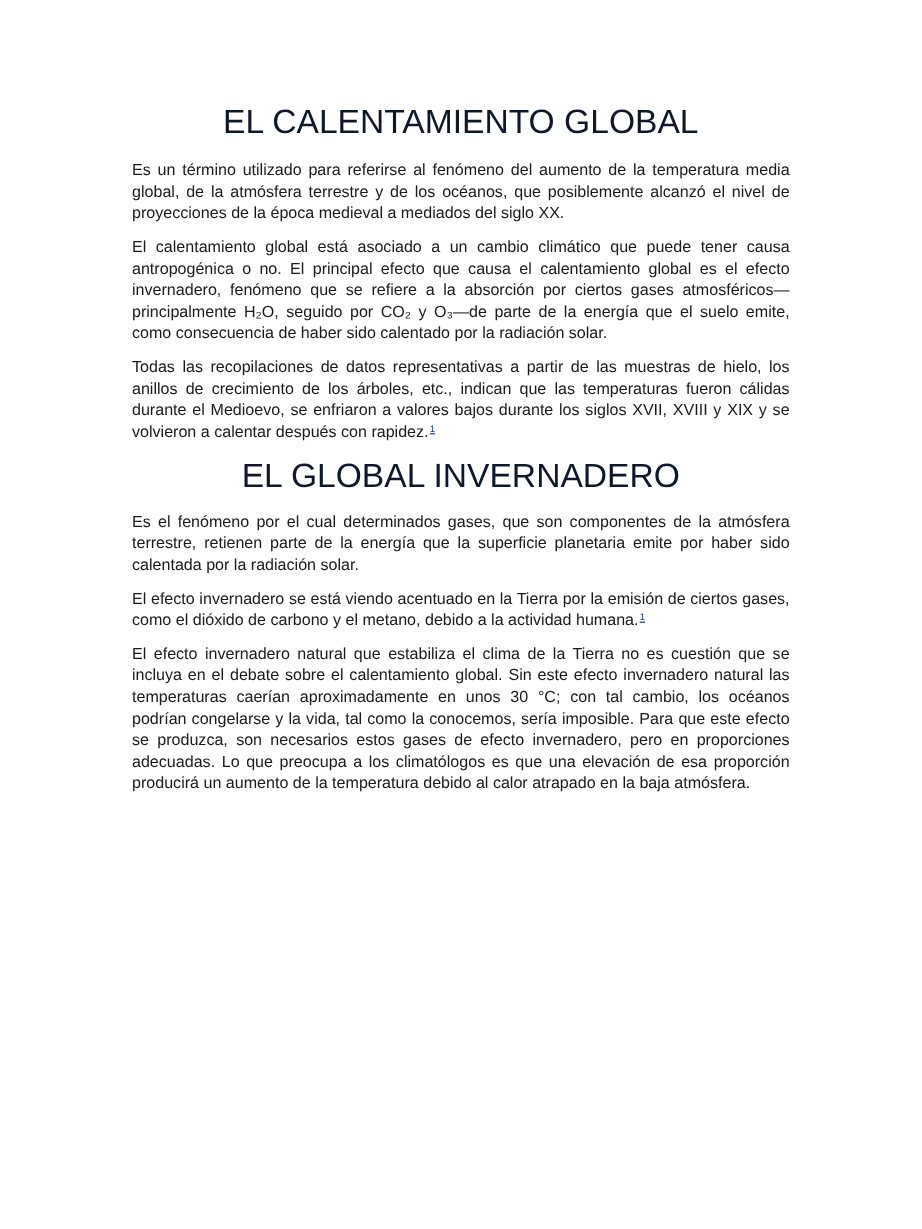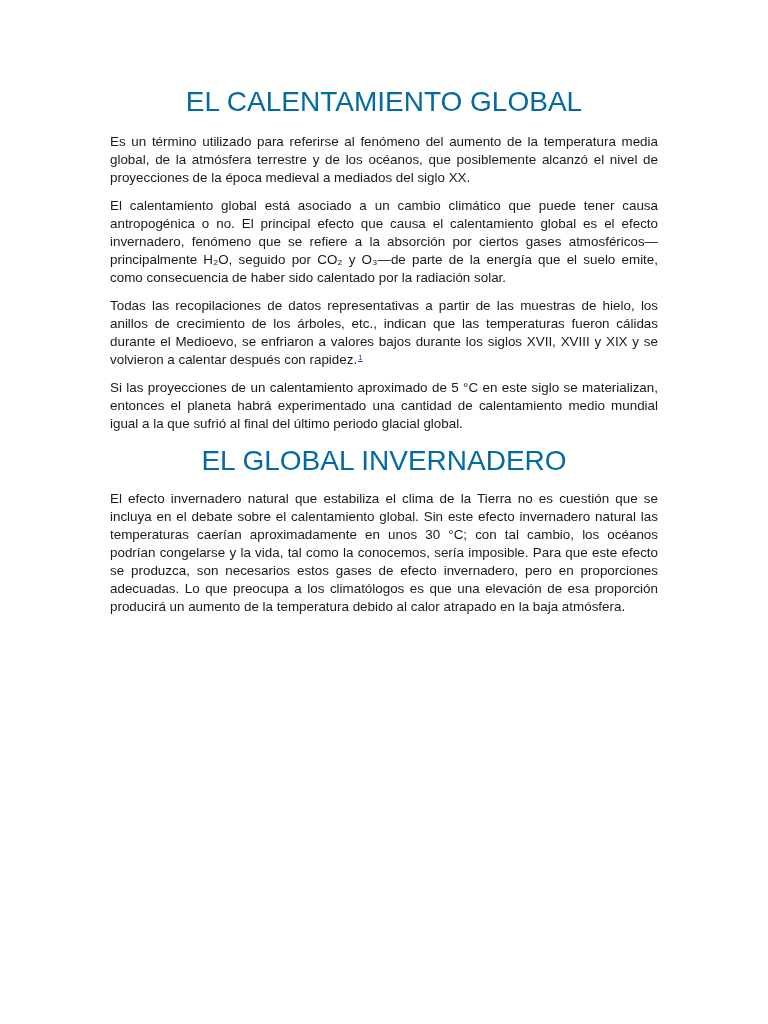--- a/index.html
+++ b/index.html
@@ -21,21 +21,21 @@
       top: 84px;
       width: 548px;
     }
     h1 {
       font-family: "Liberation Sans", sans-serif;
       font-weight: normal;
       font-size: 28px;
       line-height: 36px;
       text-align: center;
       margin: 0 0 13px 0;
-      color: #0369a1;
+      color: #0f172a;
       letter-spacing: 0px;
     }
     h1.second {
       margin-top: 10px;
       margin-bottom: 11px;
     }
     p {
       font-size: 13.4px;
       line-height: 18px;
       text-align: justify;
@@ -55,19 +55,20 @@
 </head>
 <body>
 
 <div class="page">
 
   <h1>EL CALENTAMIENTO GLOBAL</h1>
 
   <p>Es un término utilizado para referirse al fenómeno del aumento de la temperatura media global, de la atmósfera terrestre y de los océanos, que posiblemente alcanzó el nivel de proyecciones de la época medieval a mediados del siglo XX.</p>
   <p>El calentamiento global está asociado a un cambio climático que puede tener causa antropogénica o no. El principal efecto que causa el calentamiento global es el efecto invernadero, fenómeno que se refiere a la absorción por ciertos gases atmosféricos—principalmente H₂O, seguido por CO₂ y O₃—de parte de la energía que el suelo emite, como consecuencia de haber sido calentado por la radiación solar.</p>
   <p><span>Todas las recopilaciones de datos representativas a partir de las muestras de hielo, los anillos de crecimiento de los árboles, etc., indican que las temperaturas fueron cálidas durante el Medioevo, se enfriaron a valores bajos durante los siglos XVII, XVIII y XIX y se volvieron a calentar después con rapidez.</span><sup class="fn">1</sup></p>
-  <p>Si las proyecciones de un calentamiento aproximado de 5 °C en este siglo se materializan, entonces el planeta habrá experimentado una cantidad de calentamiento medio mundial igual a la que sufrió al final del último periodo glacial global.</p>
 
   <h1 class="second">EL GLOBAL INVERNADERO</h1>
 
+  <p>Es el fenómeno por el cual determinados gases, que son componentes de la atmósfera terrestre, retienen parte de la energía que la superficie planetaria emite por haber sido calentada por la radiación solar.</p>
+  <p><span>El efecto invernadero se está viendo acentuado en la Tierra por la emisión de ciertos gases, como el dióxido de carbono y el metano, debido a la actividad humana.</span><sup class="fn">1</sup></p>
   <p>El efecto invernadero natural que estabiliza el clima de la Tierra no es cuestión que se incluya en el debate sobre el calentamiento global. Sin este efecto invernadero natural las temperaturas caerían aproximadamente en unos 30 °C; con tal cambio, los océanos podrían congelarse y la vida, tal como la conocemos, sería imposible. Para que este efecto se produzca, son necesarios estos gases de efecto invernadero, pero en proporciones adecuadas. Lo que preocupa a los climatólogos es que una elevación de esa proporción producirá un aumento de la temperatura debido al calor atrapado en la baja atmósfera.</p>
 
 </div>
 
 </body></html>

